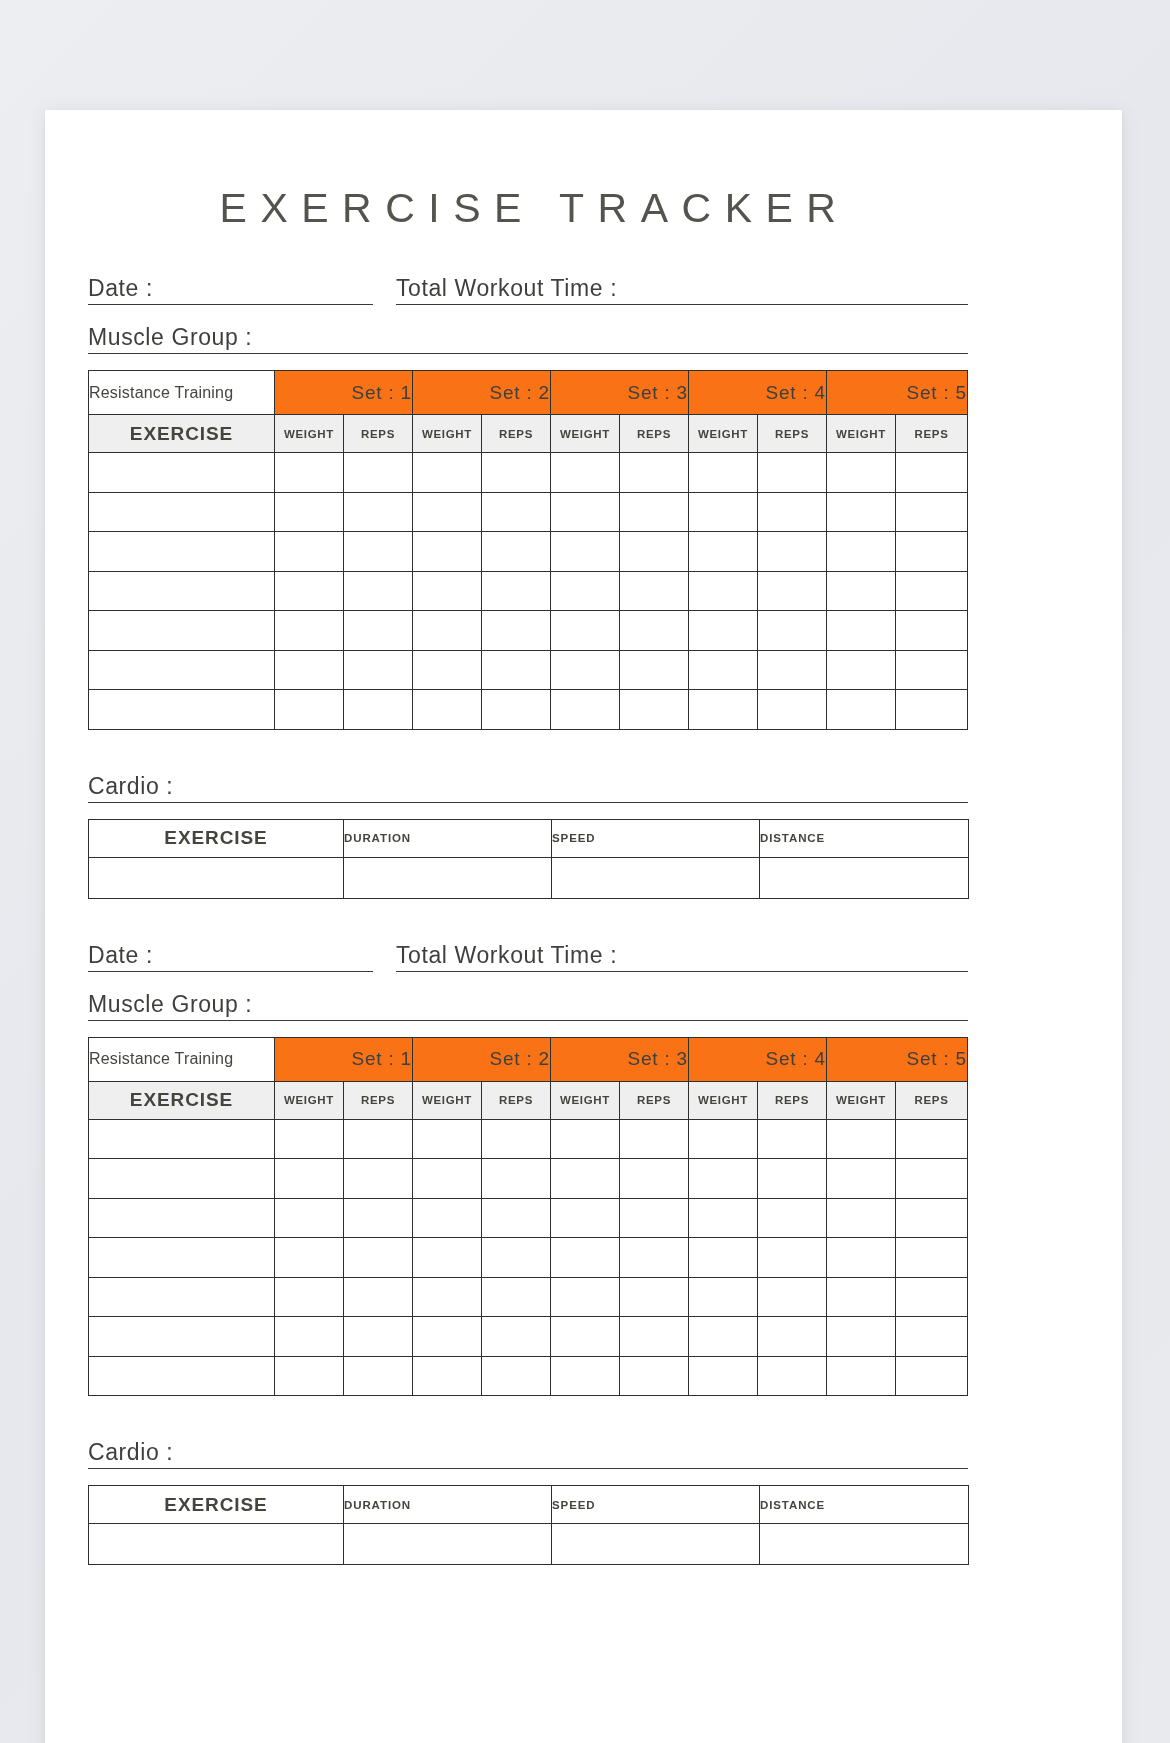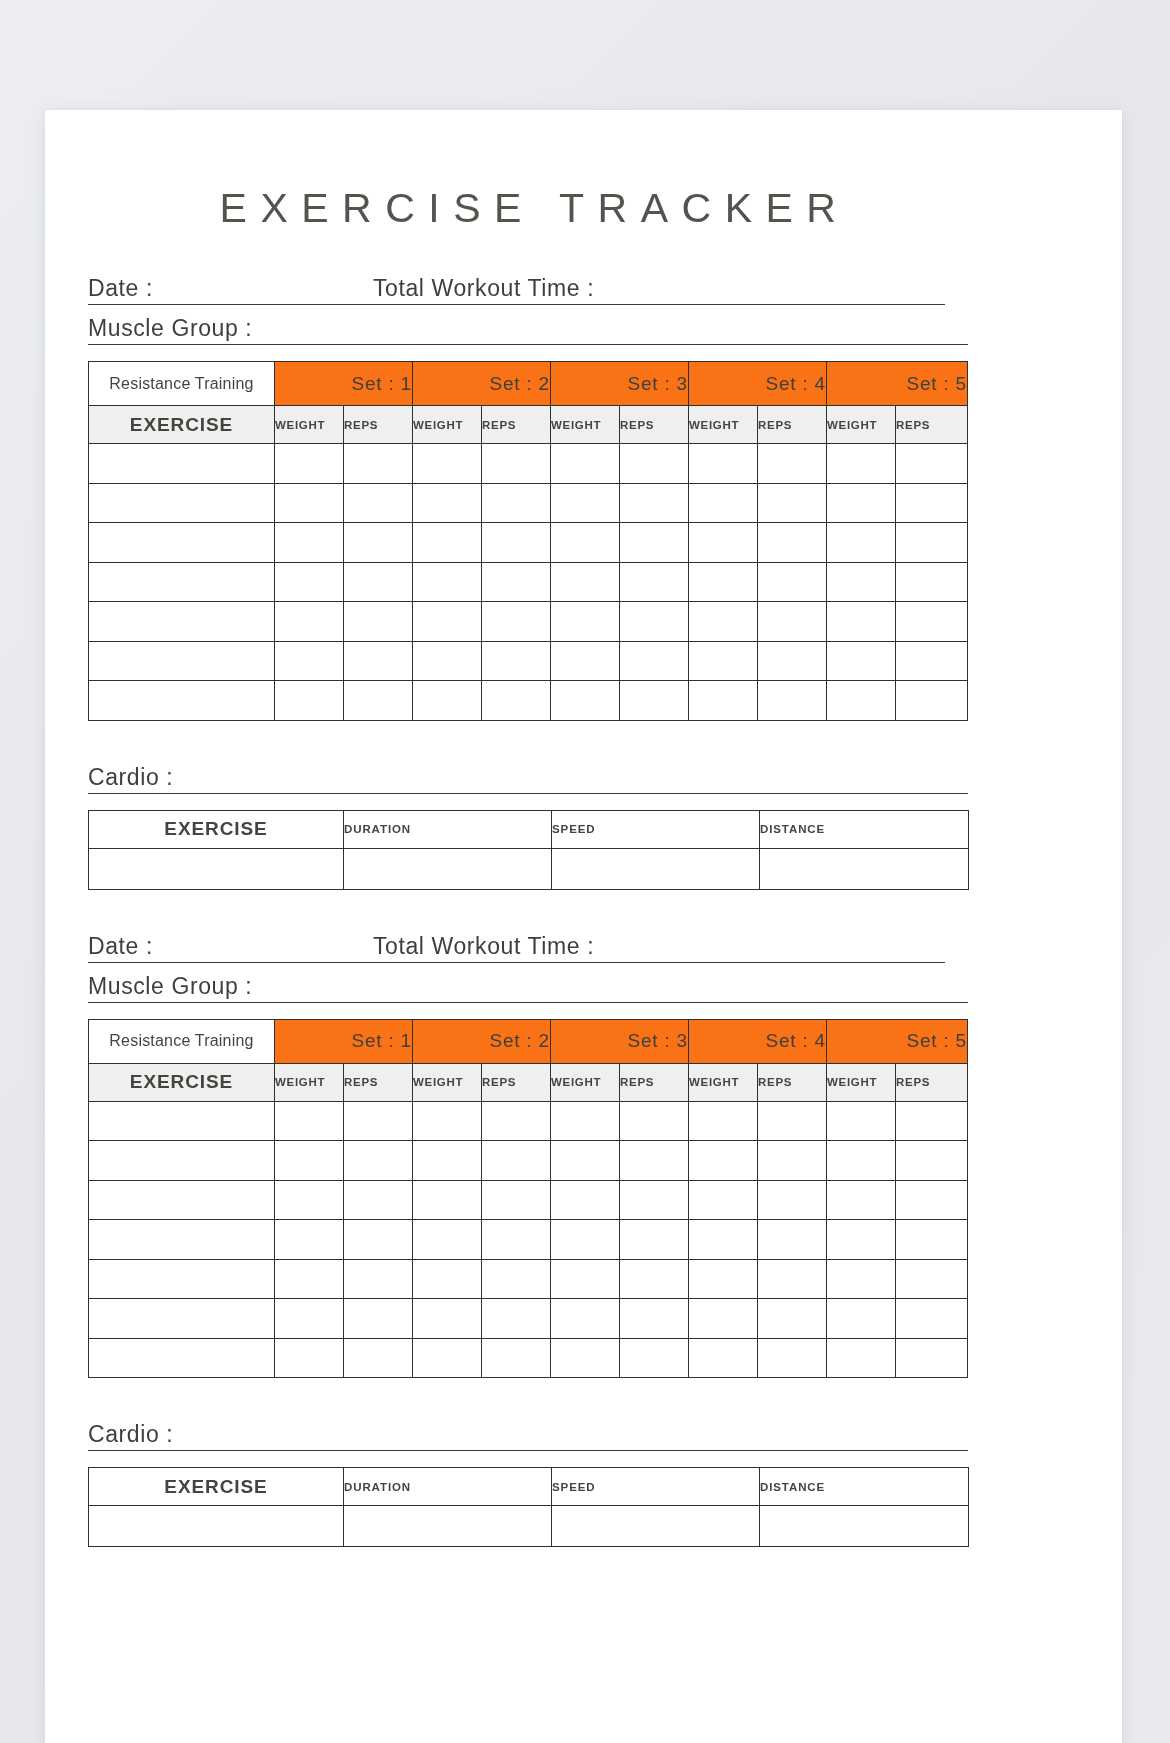--- a/index.html
+++ b/index.html
@@ -55,39 +55,39 @@
     white-space: nowrap;
     text-indent: 13px;
   }
 
   
   .field-row {
     display: flex;
     align-items: flex-end;
     margin-top: 44px;
   }
-  .field-row.tight { margin-top: 11px; }
+  .field-row.tight { margin-top: 20px; }
 
   .field {
     position: relative;
     border-bottom: 1.6px solid #3a3a38;
     padding-bottom: 4px;
     box-sizing: border-box;
   }
   .field-label {
     font-size: 23px;
     font-weight: 400;
     color: #3f3f3d;
     letter-spacing: 0.6px;
     line-height: 24px;
     white-space: nowrap;
     display: block;
   }
   .field-date  { width: 285px; }
-  .field-time  { width: 572px; }
+  .field-time  { width: 572px; margin-left: 23px; }
   .field-full  { width: 880px; }
   .field-cardio{ width: 880px; }
 
   
   .res-table,
   .cardio-table {
     border-collapse: collapse;
     table-layout: fixed;
     width: 880px;
     margin-top: 16px;
@@ -114,21 +114,21 @@
     text-align: right;
     background: #f97316;
     white-space: nowrap;
   }
   .res-label-cell {
     height: 43px;
     font-size: 16px;
     font-weight: 400;
     color: #45453f;
     letter-spacing: 0.2px;
-    text-align: center;
+    text-align: left;
     background: #ffffff;
     white-space: nowrap;
   }
 
   
   .sub-head-row td,
   .sub-head-row th { background: #efefef; }
 
   .exercise-head {
     height: 37px;
@@ -138,21 +138,21 @@
     letter-spacing: 0.9px;
     text-align: center;
     white-space: nowrap;
   }
   .wr-head {
     height: 37px;
     font-size: 11.5px;
     font-weight: bold;
     color: #45453f;
     letter-spacing: 0.7px;
-    text-align: left;
+    text-align: center;
     white-space: nowrap;
   }
 
   .body-row td { height: 38.5px; background: #ffffff; }
   .cardio-ex-head {
     height: 37px;
     font-size: 19px;
     font-weight: bold;
     color: #45453f;
     letter-spacing: 0.9px;

